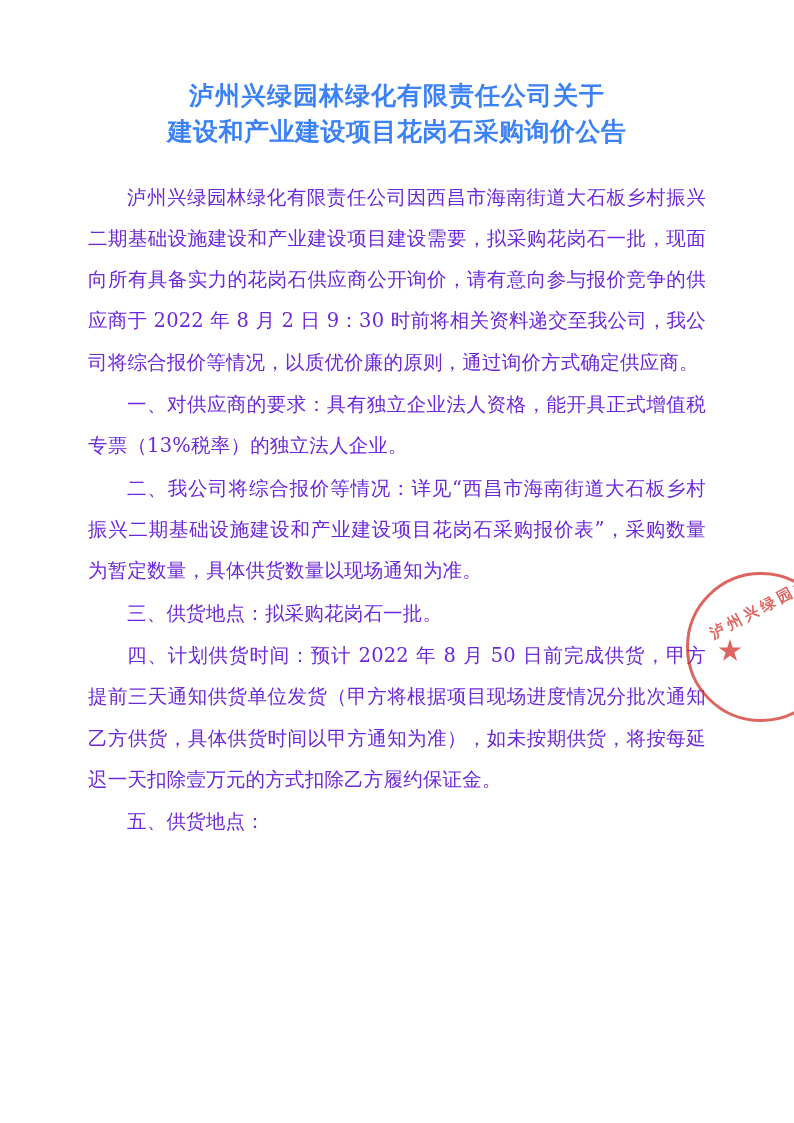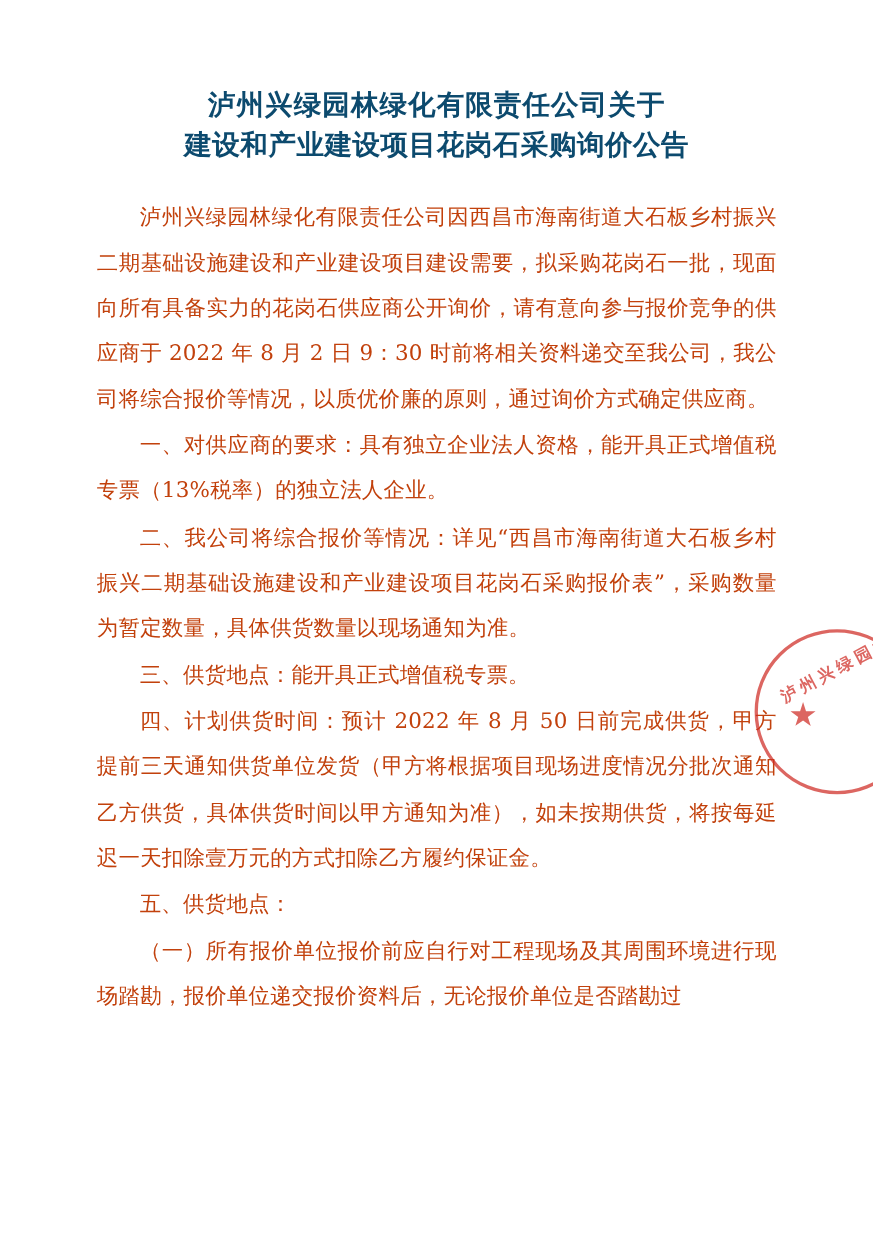--- a/index.html
+++ b/index.html
@@ -20,40 +20,40 @@
     inset: 0;
     padding: 78px 88px 0 88px;
     box-sizing: border-box;
   }
   .title {
     text-align: center;
     font-size: 25px;
     font-weight: bold;
     line-height: 1.45;
     letter-spacing: 0.5px;
-    color: #0c4a6e;
+    color: #3b82f6;
     margin: 0 0 14px 0;
   }
   .title .line {
     display: block;
     white-space: nowrap;
   }
   .title .line-1 { letter-spacing: 1px; }
   .body-text {
     margin-top: 26px;
   }
   p.para {
     margin: 0 0 1px 0;
     font-size: 19.5px;
     line-height: 2.12;
     text-align: justify;
     text-justify: inter-ideograph;
     text-indent: 2em;
     letter-spacing: 0.2px;
-    color: #c2410c;
+    color: #6d28d9;
   }
   .b {
     font-weight: normal;
   }
   
   .seal {
     position: absolute;
     right: -42px;
     top: 572px;
     width: 150px;
@@ -102,32 +102,31 @@
 
     <p class="para">
       <span class="b">一、对供应商的要求：</span><span>具有独立企业法人资格，能开具正式增值税专票（13%税率）的独立法人企业。</span>
     </p>
 
     <p class="para">
       <span class="b">二、我公司将综合报价等情况：</span><span>详见“西昌市海南街道大石板乡村振兴二期基础设施建设和产业建设项目花岗石采购报价表”，采购数量为暂定数量，具体供货数量以现场通知为准。</span>
     </p>
 
     <p class="para">
-      <span class="b">三、供货地点：</span><span>能开具正式增值税专票。</span>
+      <span class="b">三、供货地点：</span><span>拟采购花岗石一批。</span>
     </p>
 
     <p class="para">
       <span class="b">四、计划供货时间：</span><span>预计 2022 年 8 月 50 日前完成供货，甲方提前三天通知供货单位发货（甲方将根据项目现场进度情况分批次通知乙方供货，具体供货时间以甲方通知为准），如未按期供货，将按每延迟一天扣除壹万元的方式扣除乙方履约保证金。</span>
     </p>
 
     <p class="para">
       <span class="b">五、供货地点：</span>
     </p>
 
-    <p class="para">（一）所有报价单位报价前应自行对工程现场及其周围环境进行现场踏勘，报价单位递交报价资料后，无论报价单位是否踏勘过</p>
 
   </div>
 
   <div class="seal">
     <div class="seal-text">泸州兴绿园林绿化</div>
     <div class="seal-star">★</div>
   </div>
 
 </div>
 

